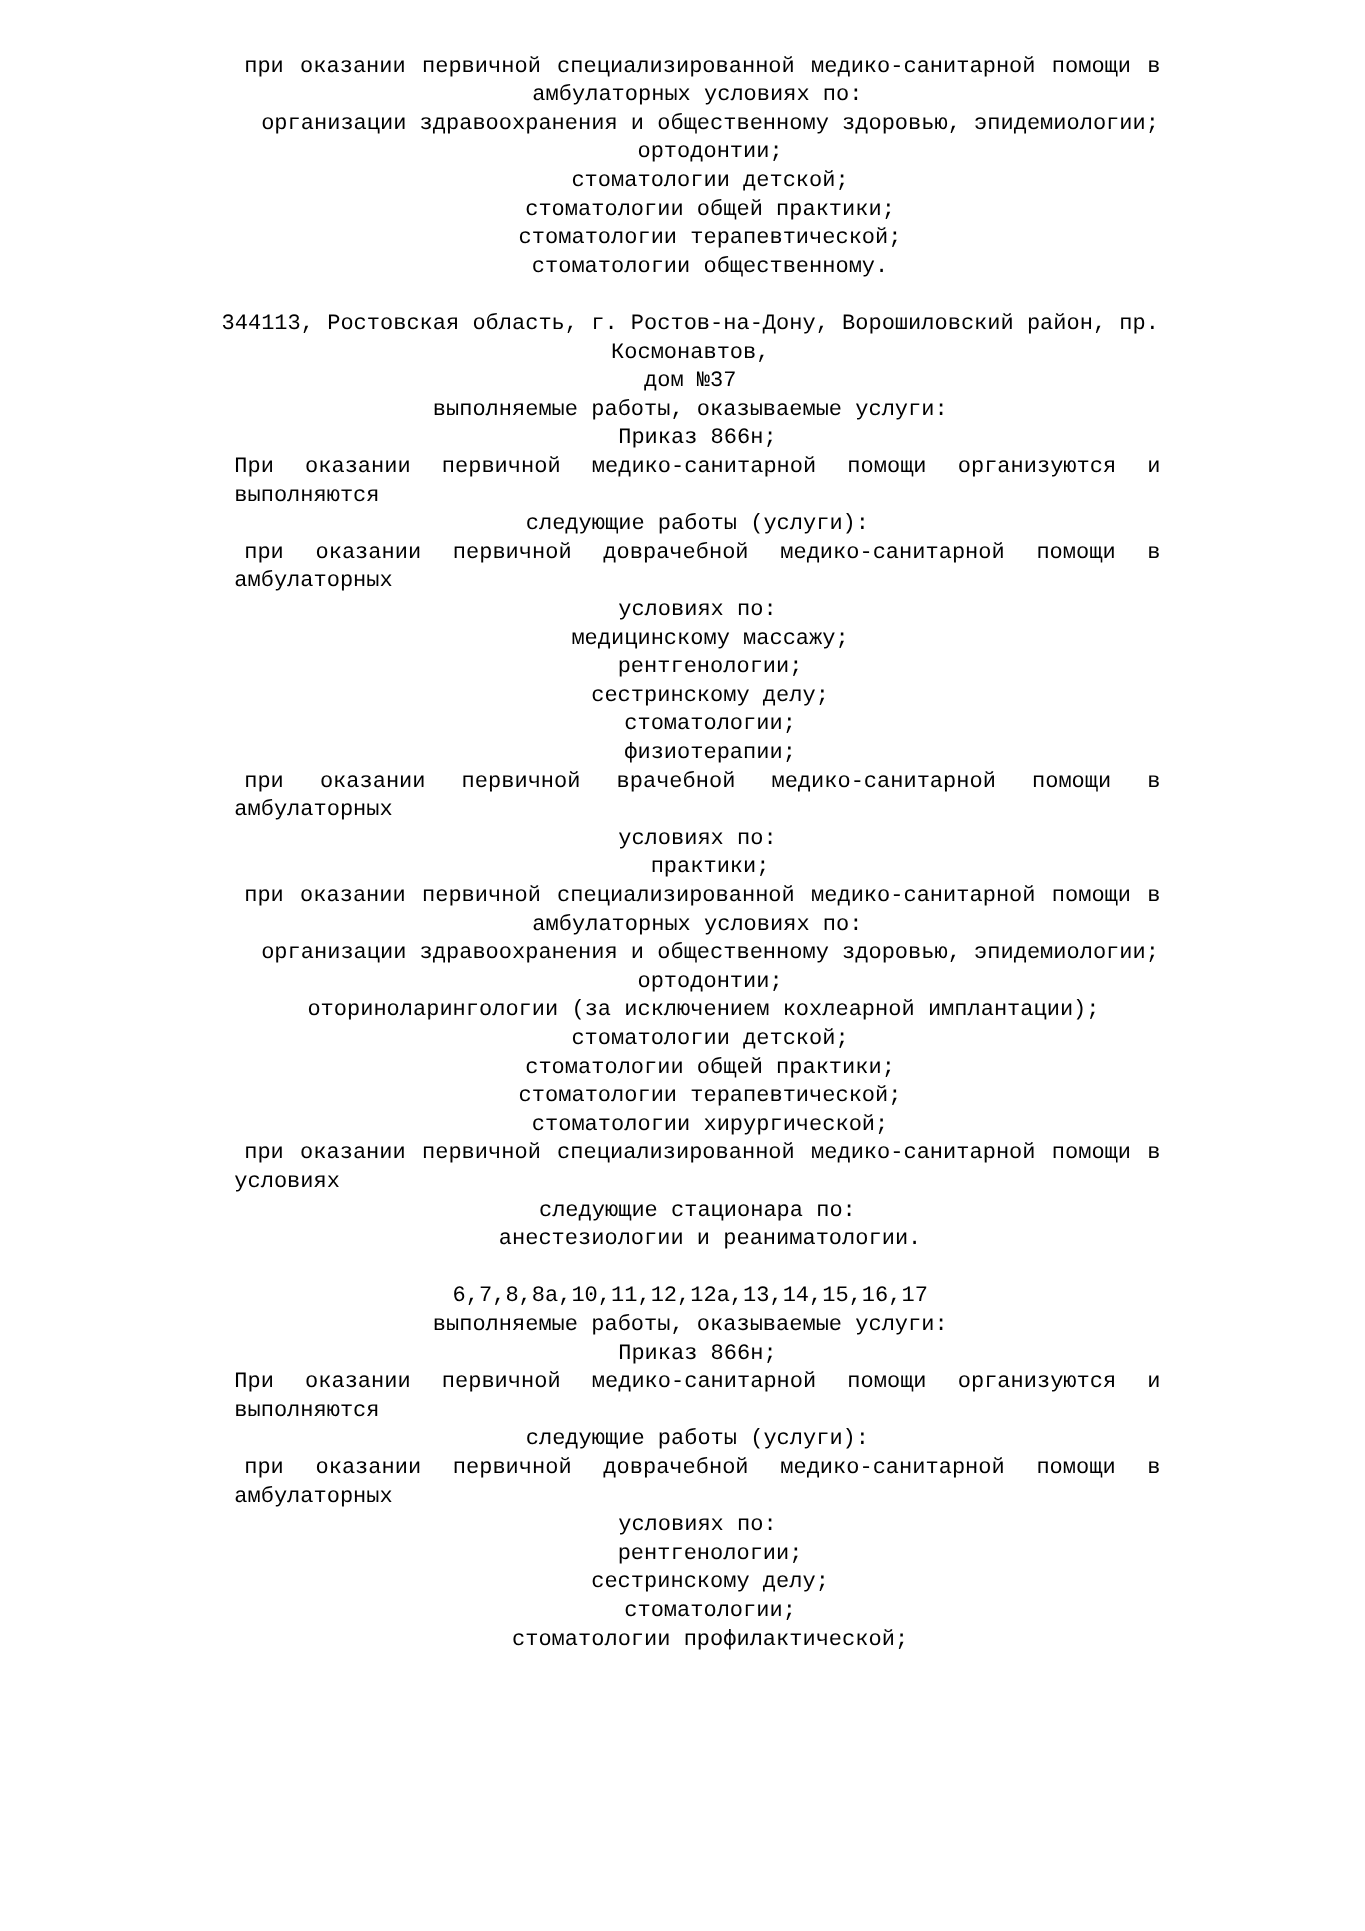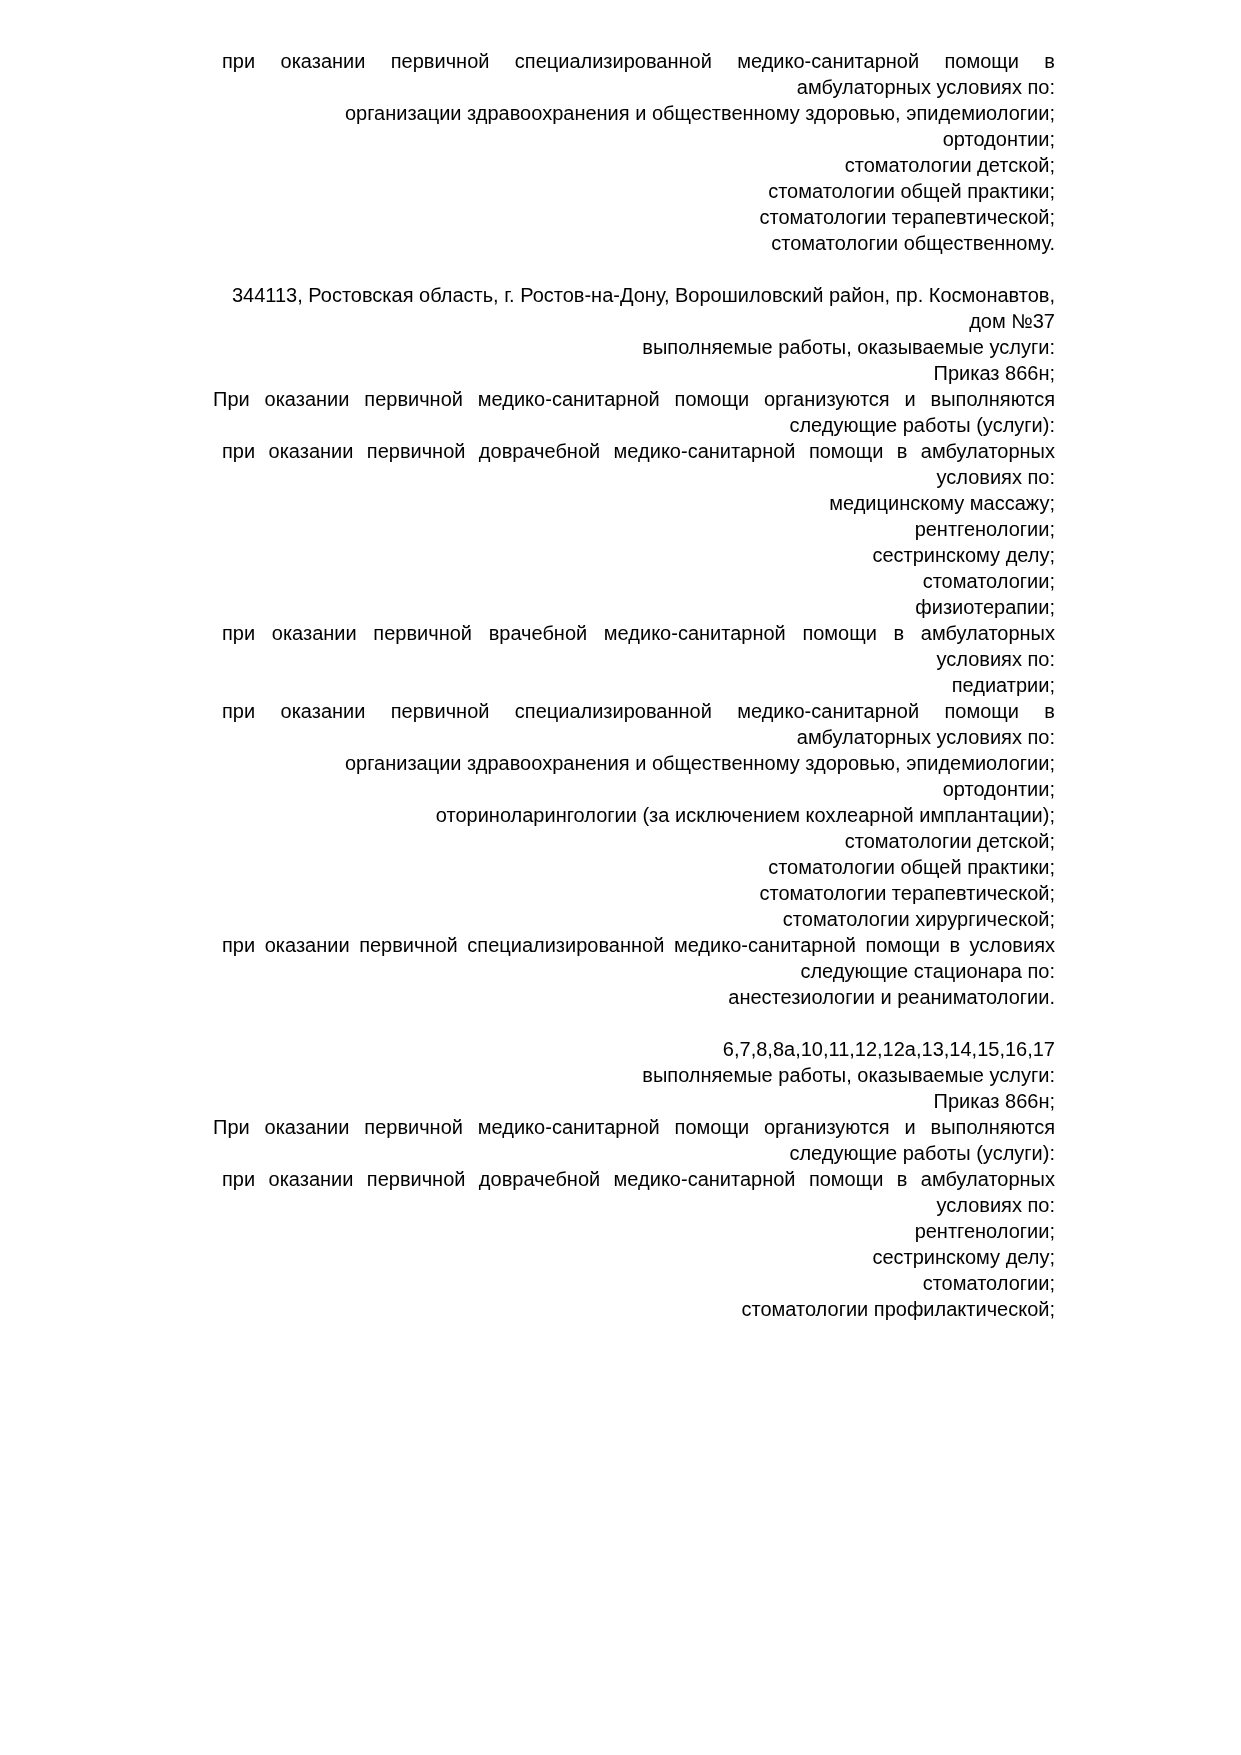--- a/index.html
+++ b/index.html
@@ -9,29 +9,29 @@
     width: 1241px;
     height: 1755px;
     overflow: hidden;
   }
   .page {
     box-sizing: border-box;
     width: 1241px;
     height: 1465px;
     padding: 48px 186px 0 200px;
     background: #ffffff;
-    font-family: Liberation Sans, sans-serif;
+    font-family: Liberation Mono, monospace;
     font-size: 20px;
     line-height: 26px;
     color: #000000;
   }
   .doc-line {
     min-height: 26px;
     white-space: normal;
-    text-align: right;
+    text-align: center;
   }
   
   .doc-line.jl {
     text-align: justify;
     text-align-last: justify;
   }
   .doc-line.blank {
     height: 26px;
   }
 </style>
@@ -57,21 +57,21 @@
       <div class="doc-line" style="margin-left: 13px;">следующие работы (услуги):</div>
       <div class="doc-line jl" style="margin-left: 13px; text-indent: 9px;">при оказании первичной доврачебной медико-санитарной помощи в амбулаторных</div>
       <div class="doc-line" style="margin-left: 13px;">условиях по:</div>
       <div class="doc-line" style="margin-left: 36px;">медицинскому массажу;</div>
       <div class="doc-line" style="margin-left: 36px;">рентгенологии;</div>
       <div class="doc-line" style="margin-left: 36px;">сестринскому делу;</div>
       <div class="doc-line" style="margin-left: 36px;">стоматологии;</div>
       <div class="doc-line" style="margin-left: 36px;">физиотерапии;</div>
       <div class="doc-line jl" style="margin-left: 13px; text-indent: 9px;">при оказании первичной врачебной медико-санитарной помощи в амбулаторных</div>
       <div class="doc-line" style="margin-left: 13px;">условиях по:</div>
-      <div class="doc-line" style="margin-left: 36px;">педиатрии;</div>
+      <div class="doc-line" style="margin-left: 36px;">практики;</div>
       <div class="doc-line jl" style="margin-left: 13px; text-indent: 9px;">при оказании первичной специализированной медико-санитарной помощи в</div>
       <div class="doc-line" style="margin-left: 13px;">амбулаторных условиях по:</div>
       <div class="doc-line" style="margin-left: 36px;">организации здравоохранения и общественному здоровью, эпидемиологии;</div>
       <div class="doc-line" style="margin-left: 36px;">ортодонтии;</div>
       <div class="doc-line" style="margin-left: 24px;">оториноларингологии (за исключением кохлеарной имплантации);</div>
       <div class="doc-line" style="margin-left: 36px;">стоматологии детской;</div>
       <div class="doc-line" style="margin-left: 36px;">стоматологии общей практики;</div>
       <div class="doc-line" style="margin-left: 36px;">стоматологии терапевтической;</div>
       <div class="doc-line" style="margin-left: 36px;">стоматологии хирургической;</div>
       <div class="doc-line jl" style="margin-left: 13px; text-indent: 9px;">при оказании первичной специализированной медико-санитарной помощи в условиях</div>

